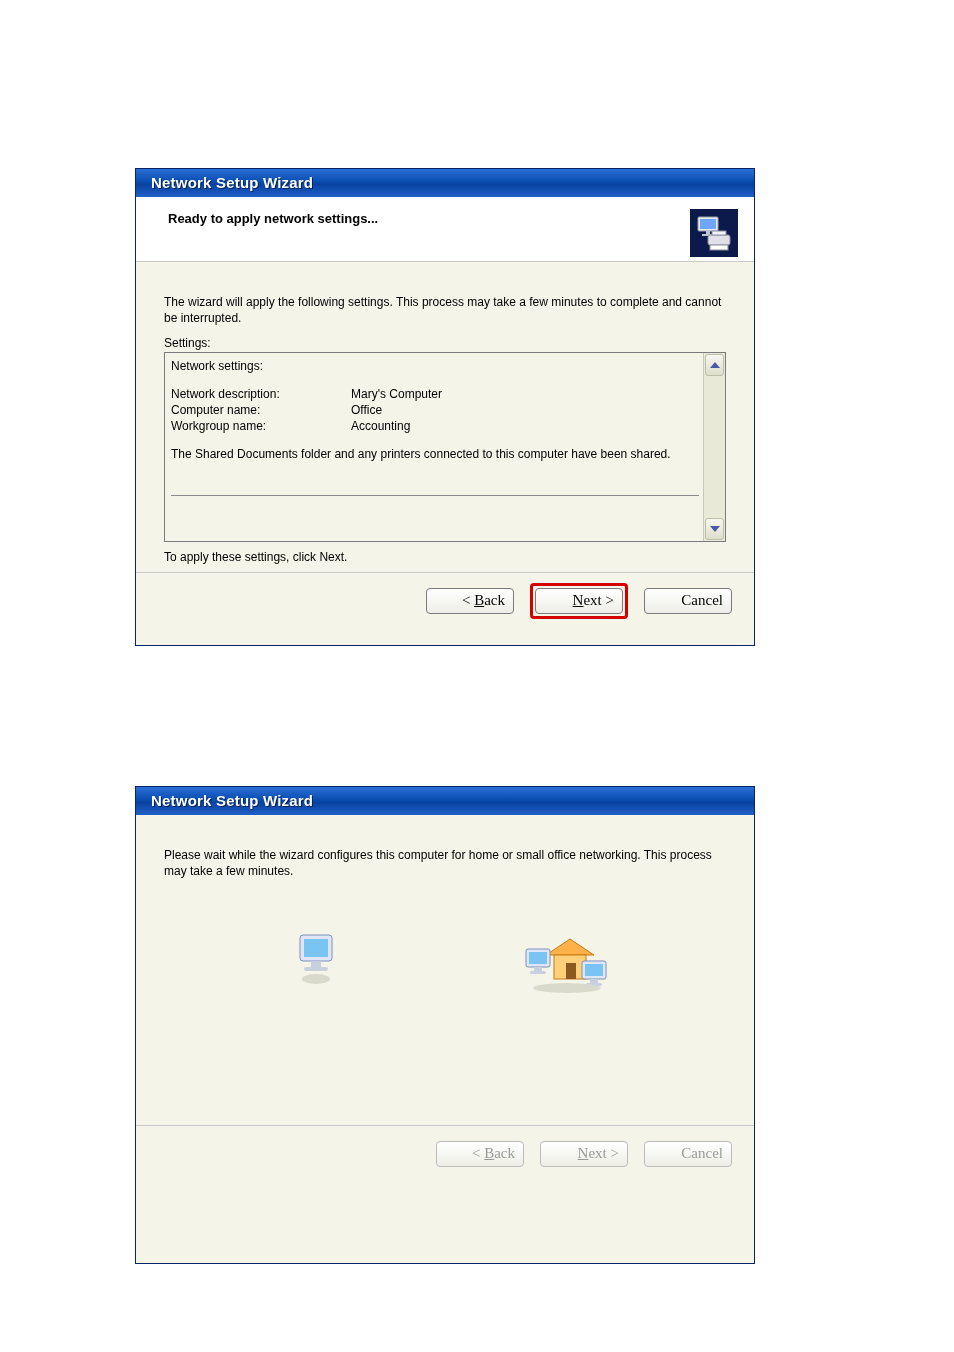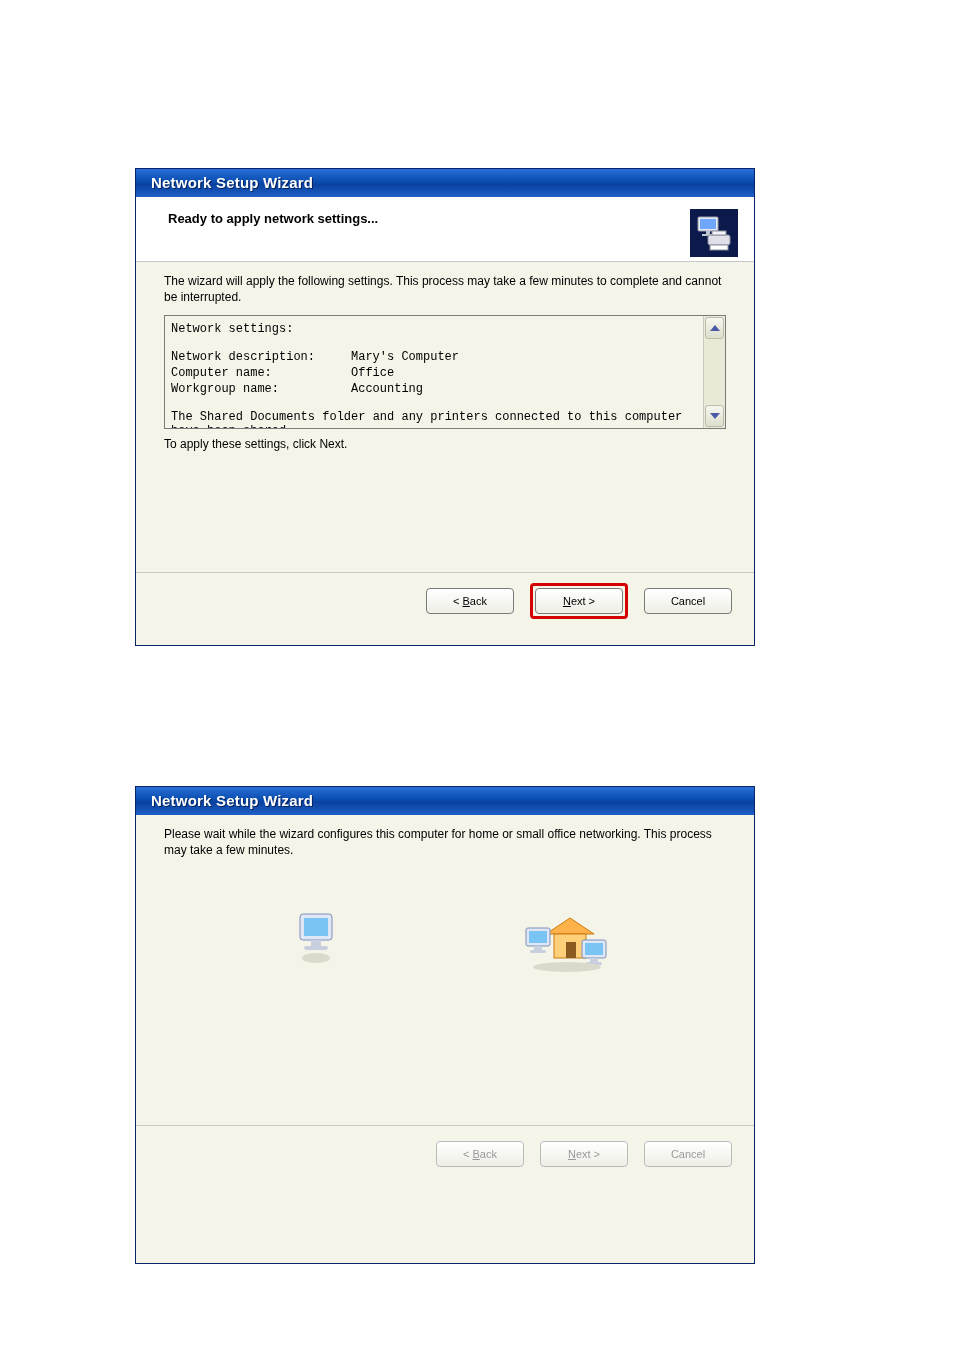--- a/index.html
+++ b/index.html
@@ -38,38 +38,37 @@
   }
   .header .icon-slot {
     position: absolute;
     right: 16px; top: 12px;
     width: 48px; height: 48px;
     background: #0b1a4a;
     display: flex; align-items: center; justify-content: center;
   }
 
   .body {
-    padding: 11px 28px 0 28px;
+    padding: 32px 28px 0 28px;
     font-size: 12px;
     color: #000;
     position: relative;
     height: 310px;
   }
   .intro { line-height: 1.35; margin-bottom: 10px; }
   .settings-label { margin-top: 6px; }
 
   .settings-box {
     position: relative;
-    height: 114px;
+    height: 190px;
     border: 1px solid #7b7b7b;
     background: #f5f4e9;
     margin-top: 2px;
     padding: 6px 26px 6px 6px;
     overflow: hidden;
-    font-family: Liberation Mono, monospace;
   }
   .settings-box .hr { border: none; border-top: 1px solid #8b8b8b; margin-top: 34px; }
   .settings-row { display: flex; margin-top: 2px; }
   .settings-row .k { width: 180px; }
   .settings-box .heading-row { margin-bottom: 14px; }
 
   .scrollbar {
     position: absolute; right: 0; top: 0; bottom: 0; width: 22px;
     background: #e9e9d8;
     border-left: 1px solid #c8c8bb;
@@ -96,24 +95,25 @@
     background: #f5f4e9;
     border-top: 1px solid #c9c9c9;
     display: flex; align-items: center; justify-content: flex-end;
     padding-right: 22px; gap: 16px;
   }
   .btn {
     min-width: 88px; height: 26px;
     border: 1px solid #7b7b7b;
     border-radius: 4px;
     background: linear-gradient(to bottom, #ffffff, #eeeee6);
-    font-family: Liberation Sans, sans-serif;
-    font-size: 11px;
+    font-family: Liberation Serif, serif;
+    font-size: 15px;
     padding: 0 8px;
     cursor: pointer;
+    text-align: right;
   }
   .btn[disabled] {
     color: #9a9a9a;
     border-color: #bcbcbc;
     cursor: default;
   }
   .btn .u { text-decoration: underline; }
   .btn-highlight {
     padding: 2px;
     border: 3px solid #d40000;
@@ -155,20 +155,21 @@
         <rect x="8" y="21" width="12" height="2" fill="#c0c5d0"></rect>
         <rect x="14" y="22" width="22" height="10" rx="2" fill="#e0e0e8" stroke="#8a8fa0"></rect>
         <rect x="18" y="18" width="14" height="4" fill="#f2f2f8" stroke="#8a8fa0"></rect>
         <rect x="16" y="32" width="18" height="5" fill="#ffffff" stroke="#8a8fa0"></rect>
       </svg>
     </div>
   </div>
 
   <div class="body">
     <div class="intro">The wizard will apply the following settings. This process may take a few minutes to complete and cannot be interrupted.</div>
+    <div class="settings-label">Settings:</div>
 
     <div class="settings-box">
       <div class="heading-row">Network settings:</div>
 
       <div class="settings-row">
         <span class="k">Network description:</span>
         <span>Mary's Computer</span>
       </div>
       <div class="settings-row">
         <span class="k">Computer name:</span>

